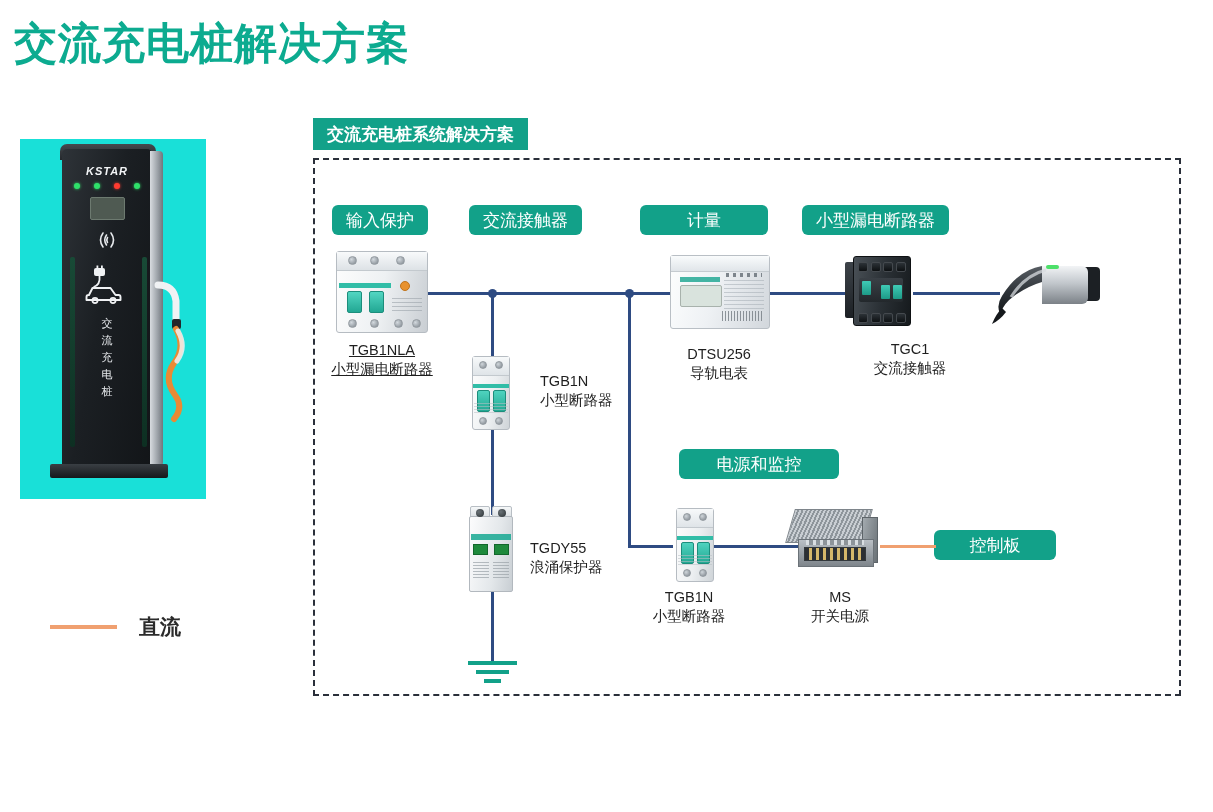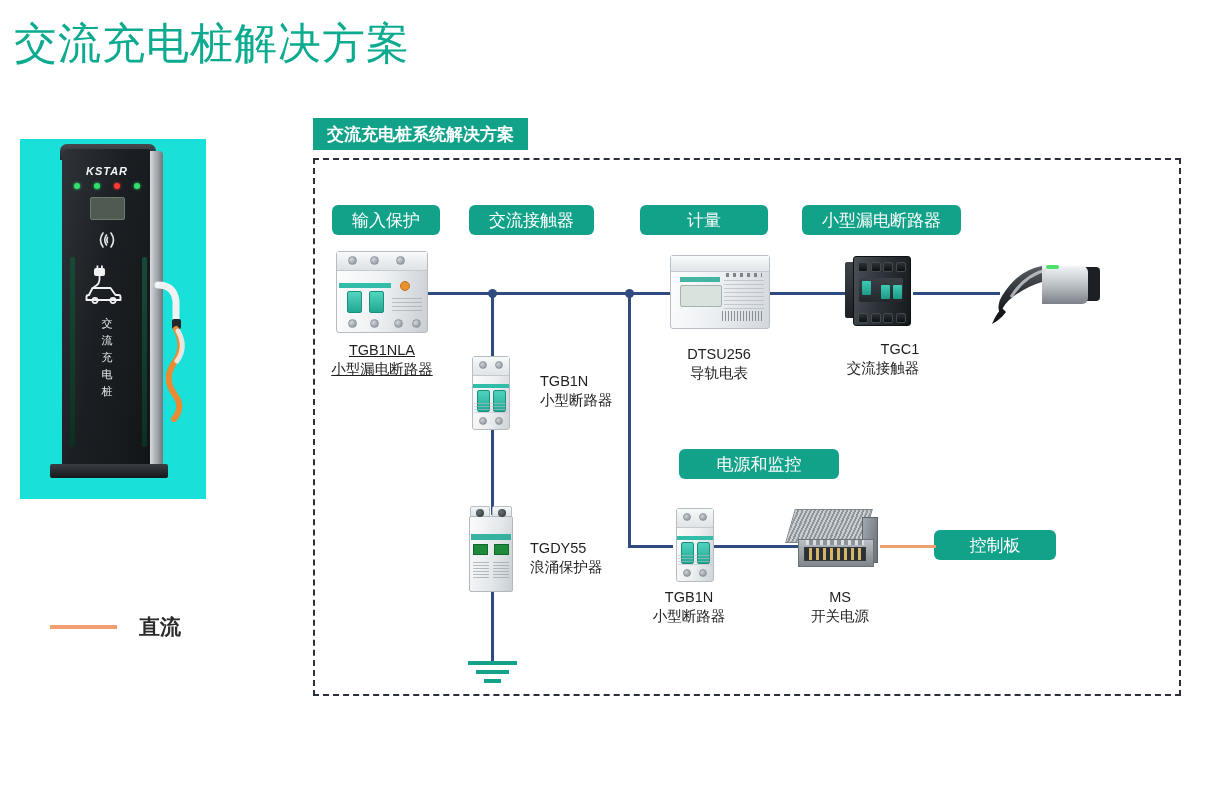--- a/index.html
+++ b/index.html
@@ -8,21 +8,21 @@
     width: 1213px; height: 812px;
     background: #ffffff;
     font-family: "Liberation Sans", "DejaVu Sans", sans-serif;
     overflow: hidden;
   }
   #root { position: relative; width: 1213px; height: 812px; }
 
   
   #page-title {
     position: absolute; left: 14px; top: 20px;
-    font-size: 43px; font-weight: normal; letter-spacing: 1px;
+    font-size: 43px; font-weight: bold; letter-spacing: 1px;
     color: #0cab90; line-height: 1.1; white-space: nowrap;
   }
 
   
   #product-photo {
     position: absolute; left: 20px; top: 139px;
     width: 186px; height: 360px;
     background: #19e0d8;
     overflow: hidden;
   }
@@ -102,21 +102,21 @@
     background: #12a189; color: #fff;
     font-size: 17px; font-weight: bold;
     display: flex; align-items: center;
   }
 
   
   .badge {
     position: absolute; background: #12a189; color: #ffffff;
     border-radius: 6px; font-size: 17px;
     display: flex; align-items: center; justify-content: center;
-    white-space: nowrap; padding: 0 20px; height: 30px;
+    white-space: nowrap; padding: 0 14px; height: 30px;
   }
 
   
   .caption {
     position: absolute; font-size: 14.5px; color: #1f1f1f;
     line-height: 19px; white-space: nowrap;
   }
   .caption.center { text-align: center; transform: translateX(-50%); }
 
   
@@ -507,21 +507,21 @@
       <span class="term"></span>
         <span class="term"></span>
         <span class="term"></span>
         <span class="term"></span>
     </div>
     <div class="face"></div>
     <div class="tealtab" style="left:17px; top:29px;"></div>
     <div class="tealtab" style="left:36px; top:33px;"></div>
     <div class="tealtab" style="left:48px; top:33px;"></div>
   </div>
-  <div class="caption center" style="left:883px; top:340px;text-align:right;">
+  <div class="caption center" style="left:910px; top:340px;">
     <div>TGC1</div>
     <div>交流接触器</div>
   </div>
 
   <svg class="comp gun" style="left:990px; top:252px;" viewBox="0 0 120 76">
     <defs>
       <linearGradient id="gBody" x1="0" y1="0" x2="0" y2="1">
         <stop offset="0%" stop-color="#f2f4f6"></stop>
         <stop offset="45%" stop-color="#c2c7cc"></stop>
         <stop offset="100%" stop-color="#7b8187"></stop>

